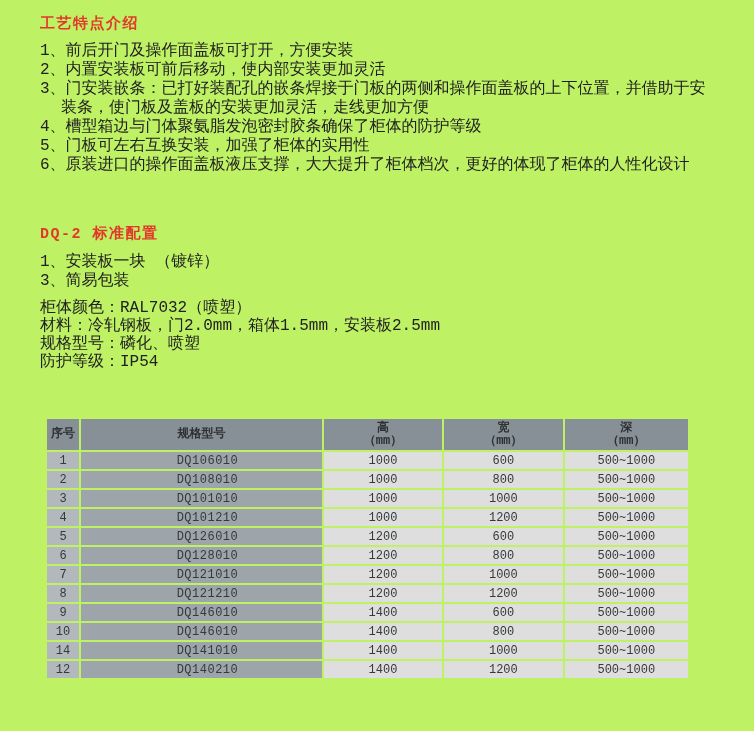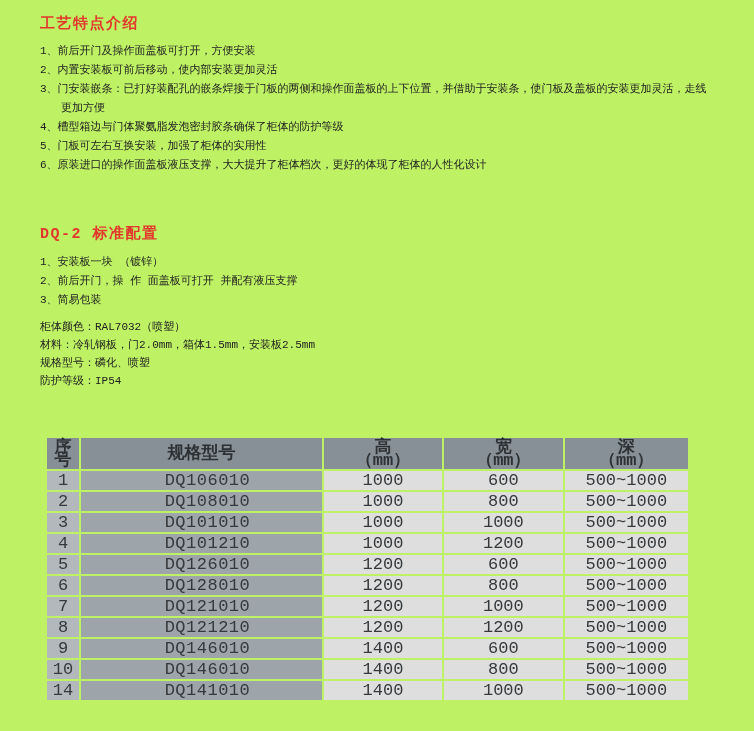--- a/index.html
+++ b/index.html
@@ -20,21 +20,21 @@
     font-weight: bold;
     letter-spacing: 1.5px;
     margin: 0 0 9px 0;
   }
   .section-config .red-title { margin-bottom: 10px; }
 
   ul.plain-list {
     list-style: none;
     margin: 0;
     padding: 0;
-    font-size: 11px;
+    font-size: 16px;
     color: #212121;
   }
   ul.feature-list li,
   ul.config-list li {
     line-height: 19px;
     padding-left: 21px;
     text-indent: -21px;
     max-width: 660px;
   }
   ul.specs-list li {
@@ -43,21 +43,21 @@
 
   .section-config { margin-top: 49px; }
   .specs-block { margin-top: 8px; }
 
   .spec-table {
     margin: 46px 0 0 5px;
     border-collapse: separate;
     border-spacing: 2px;
     table-layout: fixed;
     width: 645px;
-    font-size: 17px;
+    font-size: 12px;
     color: #35393c;
   }
   .spec-table th {
     background: #879096;
     font-weight: bold;
     height: 31px;
     padding: 0;
     text-align: center;
     vertical-align: middle;
     color: #2d3134;
@@ -93,21 +93,20 @@
           <li>4、槽型箱边与门体聚氨脂发泡密封胶条确保了柜体的防护等级</li>
           <li>5、门板可左右互换安装，加强了柜体的实用性</li>
           <li>6、原装进口的操作面盖板液压支撑，大大提升了柜体档次，更好的体现了柜体的人性化设计</li>
         </ul>
     </div>
 
     <div class="section-config">
       <h2 class="red-title">DQ-2 标准配置</h2>
       <ul class="plain-list config-list">
           <li>1、安装板一块 （镀锌）</li>
-          <li>2、前后开门，操 作 面盖板可打开 并配有液压支撑</li>
           <li>3、简易包装</li>
         </ul>
       <div class="specs-block">
         <ul class="plain-list specs-list">
             <li>柜体颜色：RAL7032（喷塑）</li>
             <li>材料：冷轧钢板，门2.0mm，箱体1.5mm，安装板2.5mm</li>
             <li>规格型号：磷化、喷塑</li>
             <li>防护等级：IP54</li>
           </ul>
       </div>
@@ -216,17 +215,24 @@
             <td class="cell-num">800</td>
             <td class="cell-num">500~1000</td>
           </tr>
           <tr>
             <td class="cell-index">14</td>
             <td class="cell-model">DQ141010</td>
             <td class="cell-num">1400</td>
             <td class="cell-num">1000</td>
             <td class="cell-num">500~1000</td>
           </tr>
+          <tr>
+            <td class="cell-index">12</td>
+            <td class="cell-model">DQ140210</td>
+            <td class="cell-num">1400</td>
+            <td class="cell-num">1200</td>
+            <td class="cell-num">500~1000</td>
+          </tr>
         </tbody>
     </table>
 
   </div>
 </div>
 
 </body></html>

